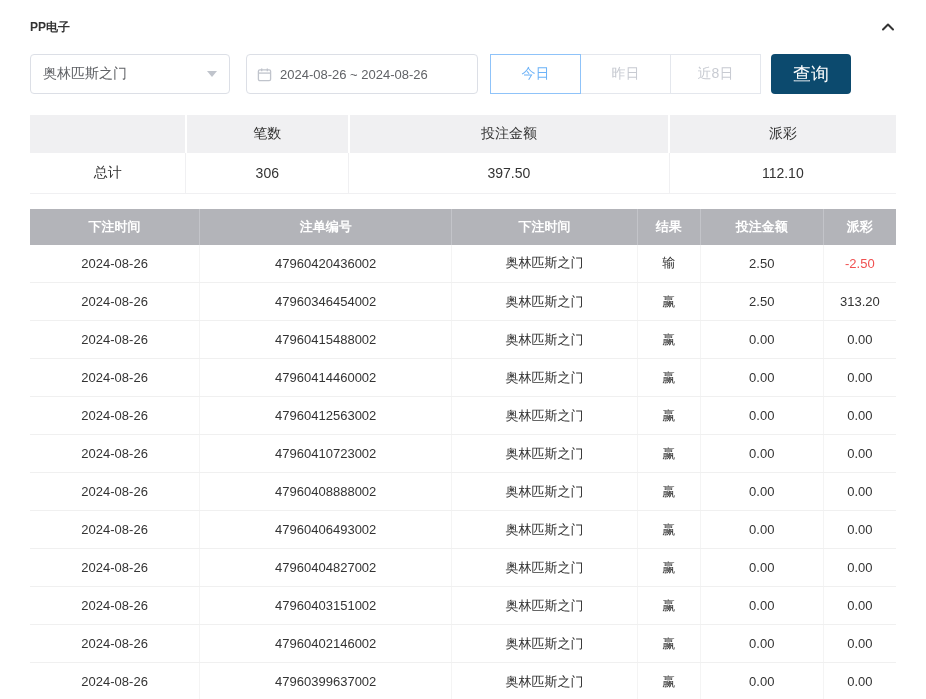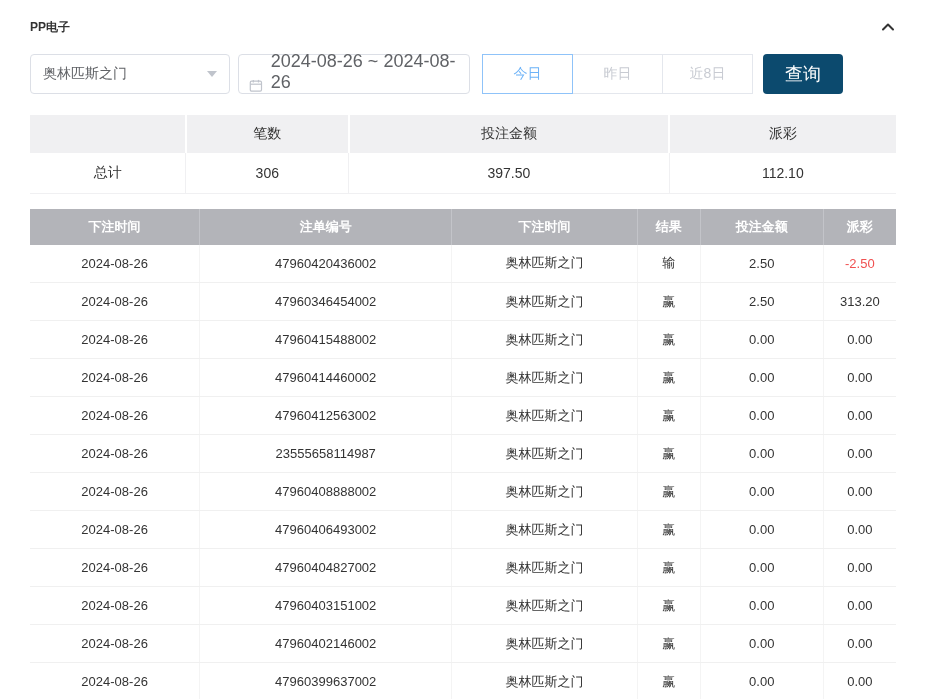--- a/index.html
+++ b/index.html
@@ -21,24 +21,24 @@
     width: 200px; height: 40px; border: 1px solid #dcdfe6; border-radius: 4px;
     display: flex; align-items: center; justify-content: space-between;
     padding: 0 12px; font-size: 14px; color: #606266; cursor: pointer; background: #fff;
   }
   .caret-down {
     width: 0; height: 0;
     border-left: 5px solid transparent; border-right: 5px solid transparent;
     border-top: 6px solid #c0c4cc;
   }
   .date-box {
-    margin-left: 8px; width: 232px; height: 40px;
+    margin-left: 16px; width: 232px; height: 40px;
     border: 1px solid #dcdfe6; border-radius: 4px;
-    display: flex; align-items: flex-end; gap: 8px;
-    padding: 0 10px; font-size: 18px; color: #606266; cursor: pointer; background: #fff;
+    display: flex; align-items: center; gap: 8px;
+    padding: 0 10px; font-size: 13px; color: #606266; cursor: pointer; background: #fff;
   }
   .quick-group { display: flex; margin-left: 12px; }
   .qbtn {
     width: 91px; height: 40px; background: #fff;
     border: 1px solid #e4e7ed; color: #c8cbd2;
     font-size: 14px; cursor: pointer;
     font-family: "Liberation Sans", "DejaVu Sans", sans-serif;
   }
   .qbtn + .qbtn { margin-left: -1px; }
   .qbtn.active { border-color: #8fc3f9; color: #6db3f8; position: relative; z-index: 1; }
@@ -194,21 +194,21 @@
         <tr>
     <td>2024-08-26</td>
     <td>47960412563002</td>
     <td>奥林匹斯之门</td>
     <td>赢</td>
     <td>0.00</td>
     <td>0.00</td>
   </tr>
         <tr>
     <td>2024-08-26</td>
-    <td>23555658114987</td>
+    <td>47960410723002</td>
     <td>奥林匹斯之门</td>
     <td>赢</td>
     <td>0.00</td>
     <td>0.00</td>
   </tr>
         <tr>
     <td>2024-08-26</td>
     <td>47960408888002</td>
     <td>奥林匹斯之门</td>
     <td>赢</td>

